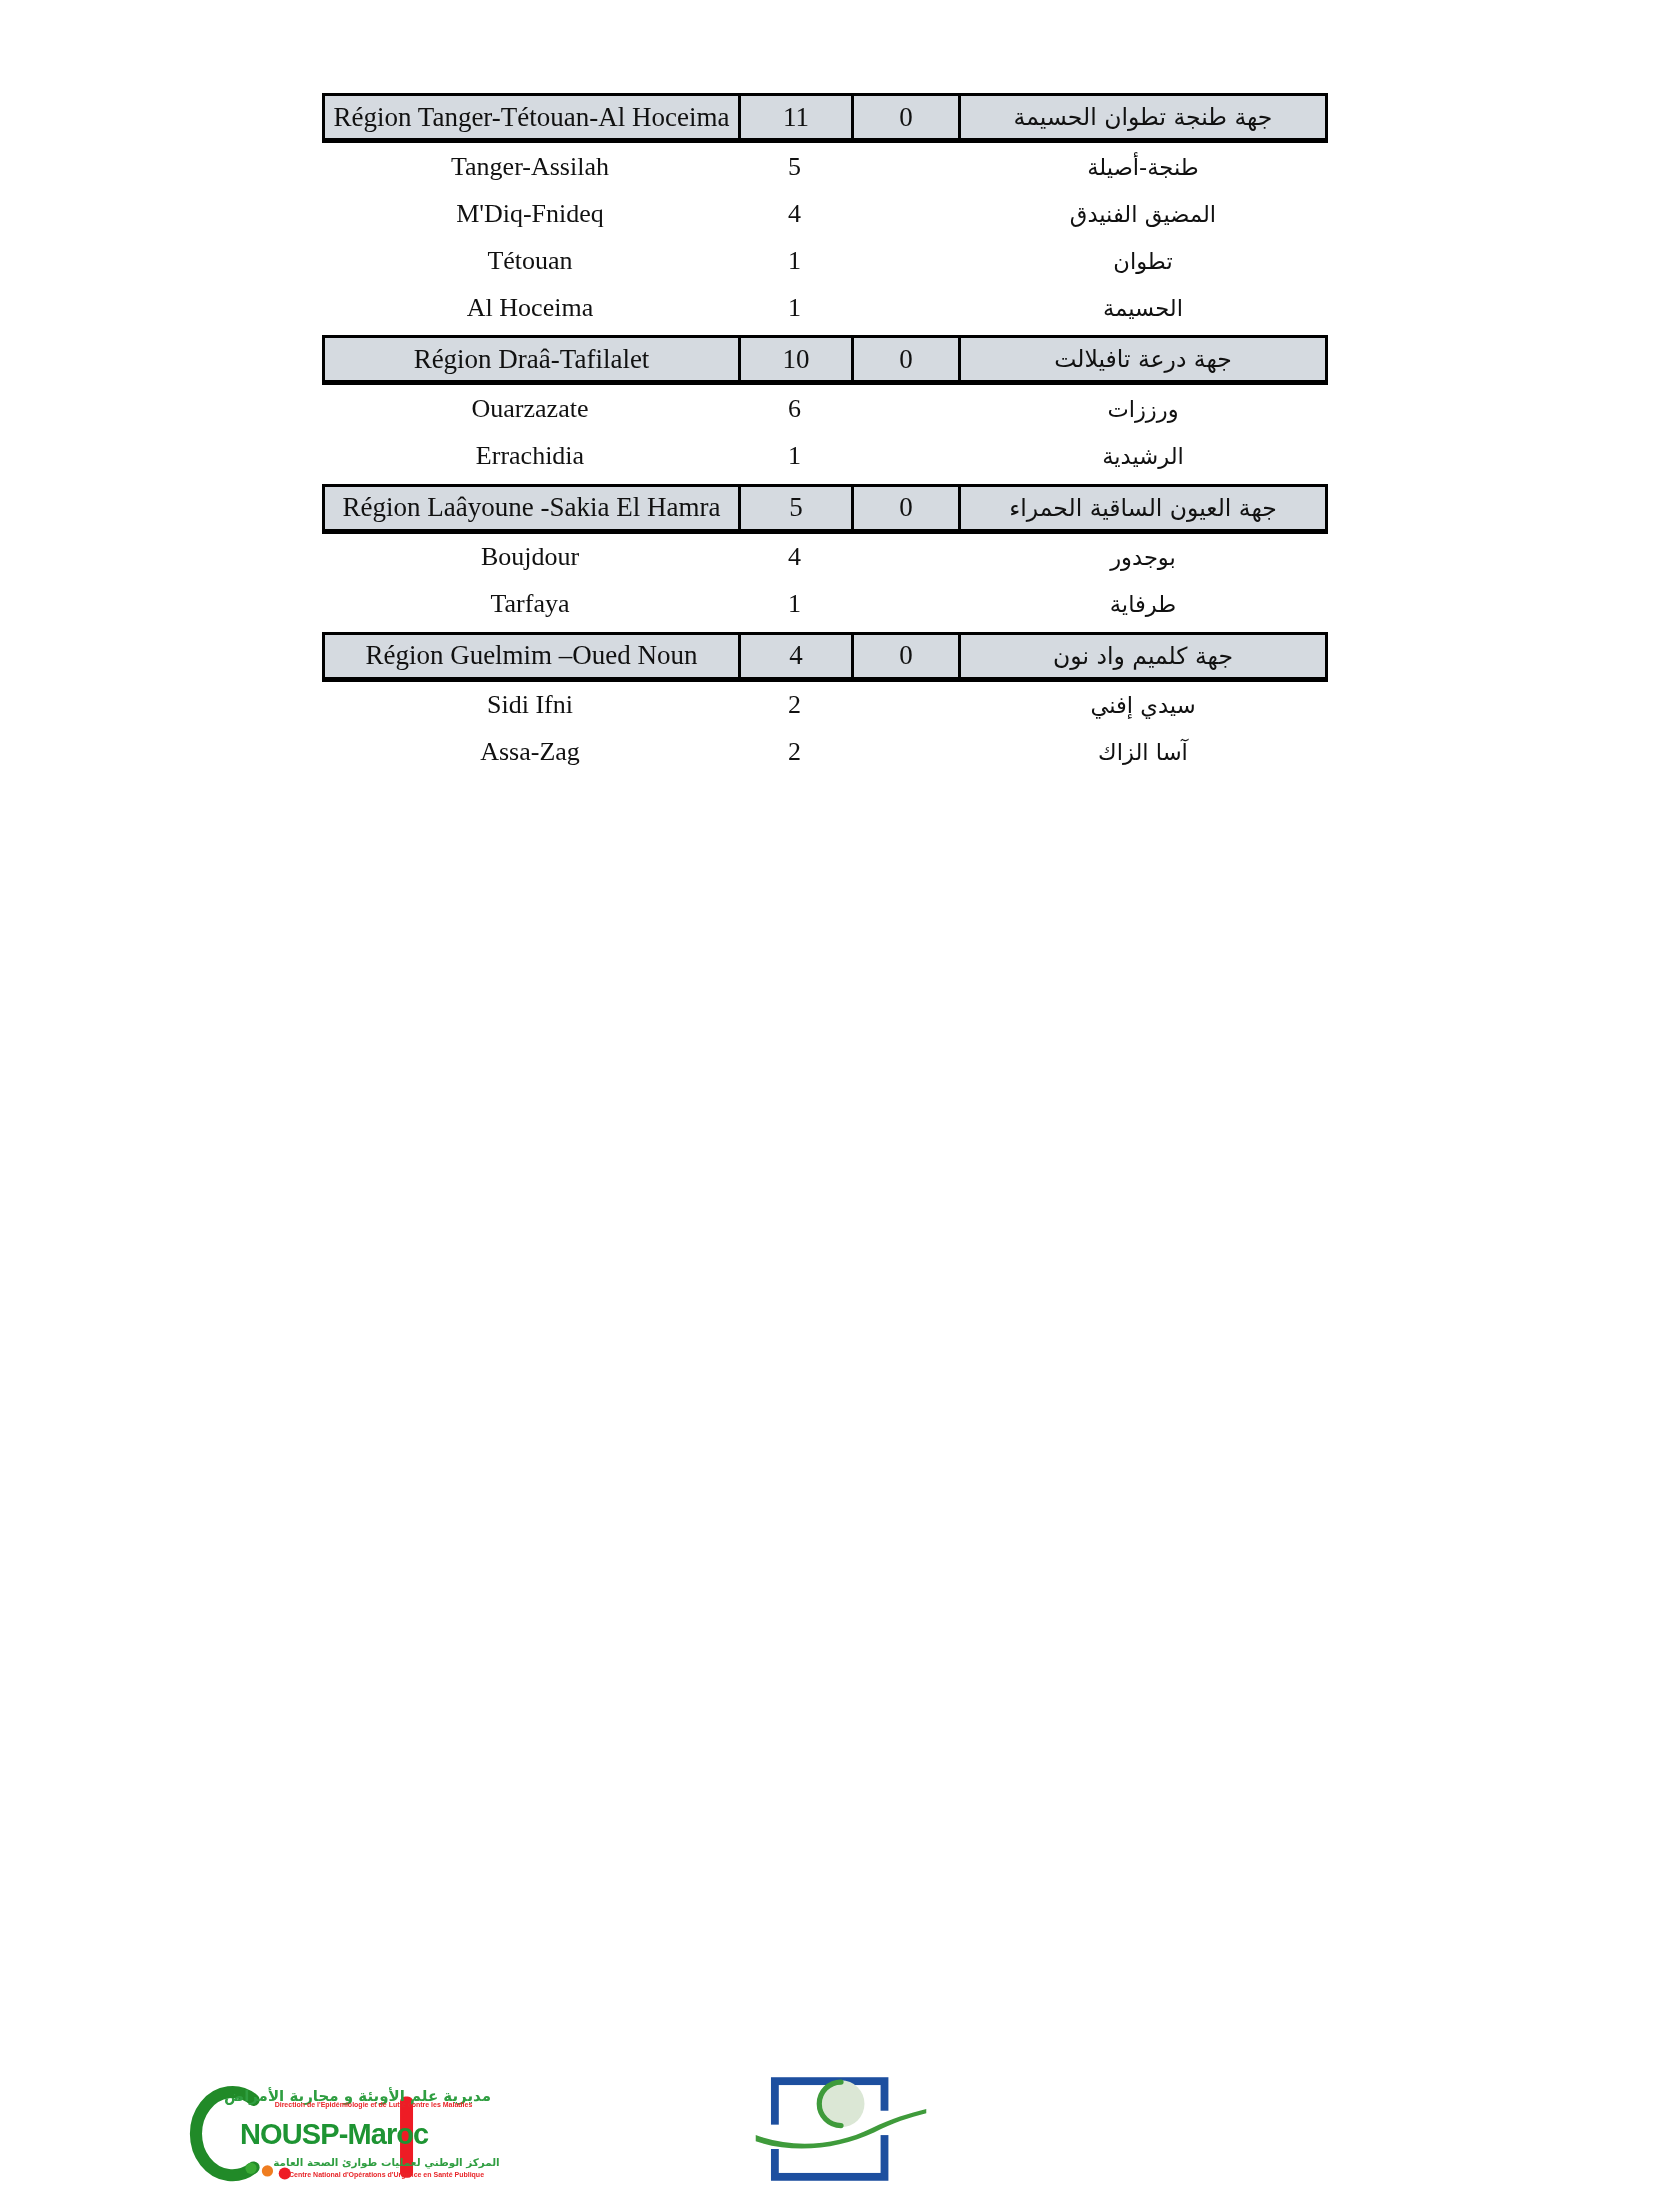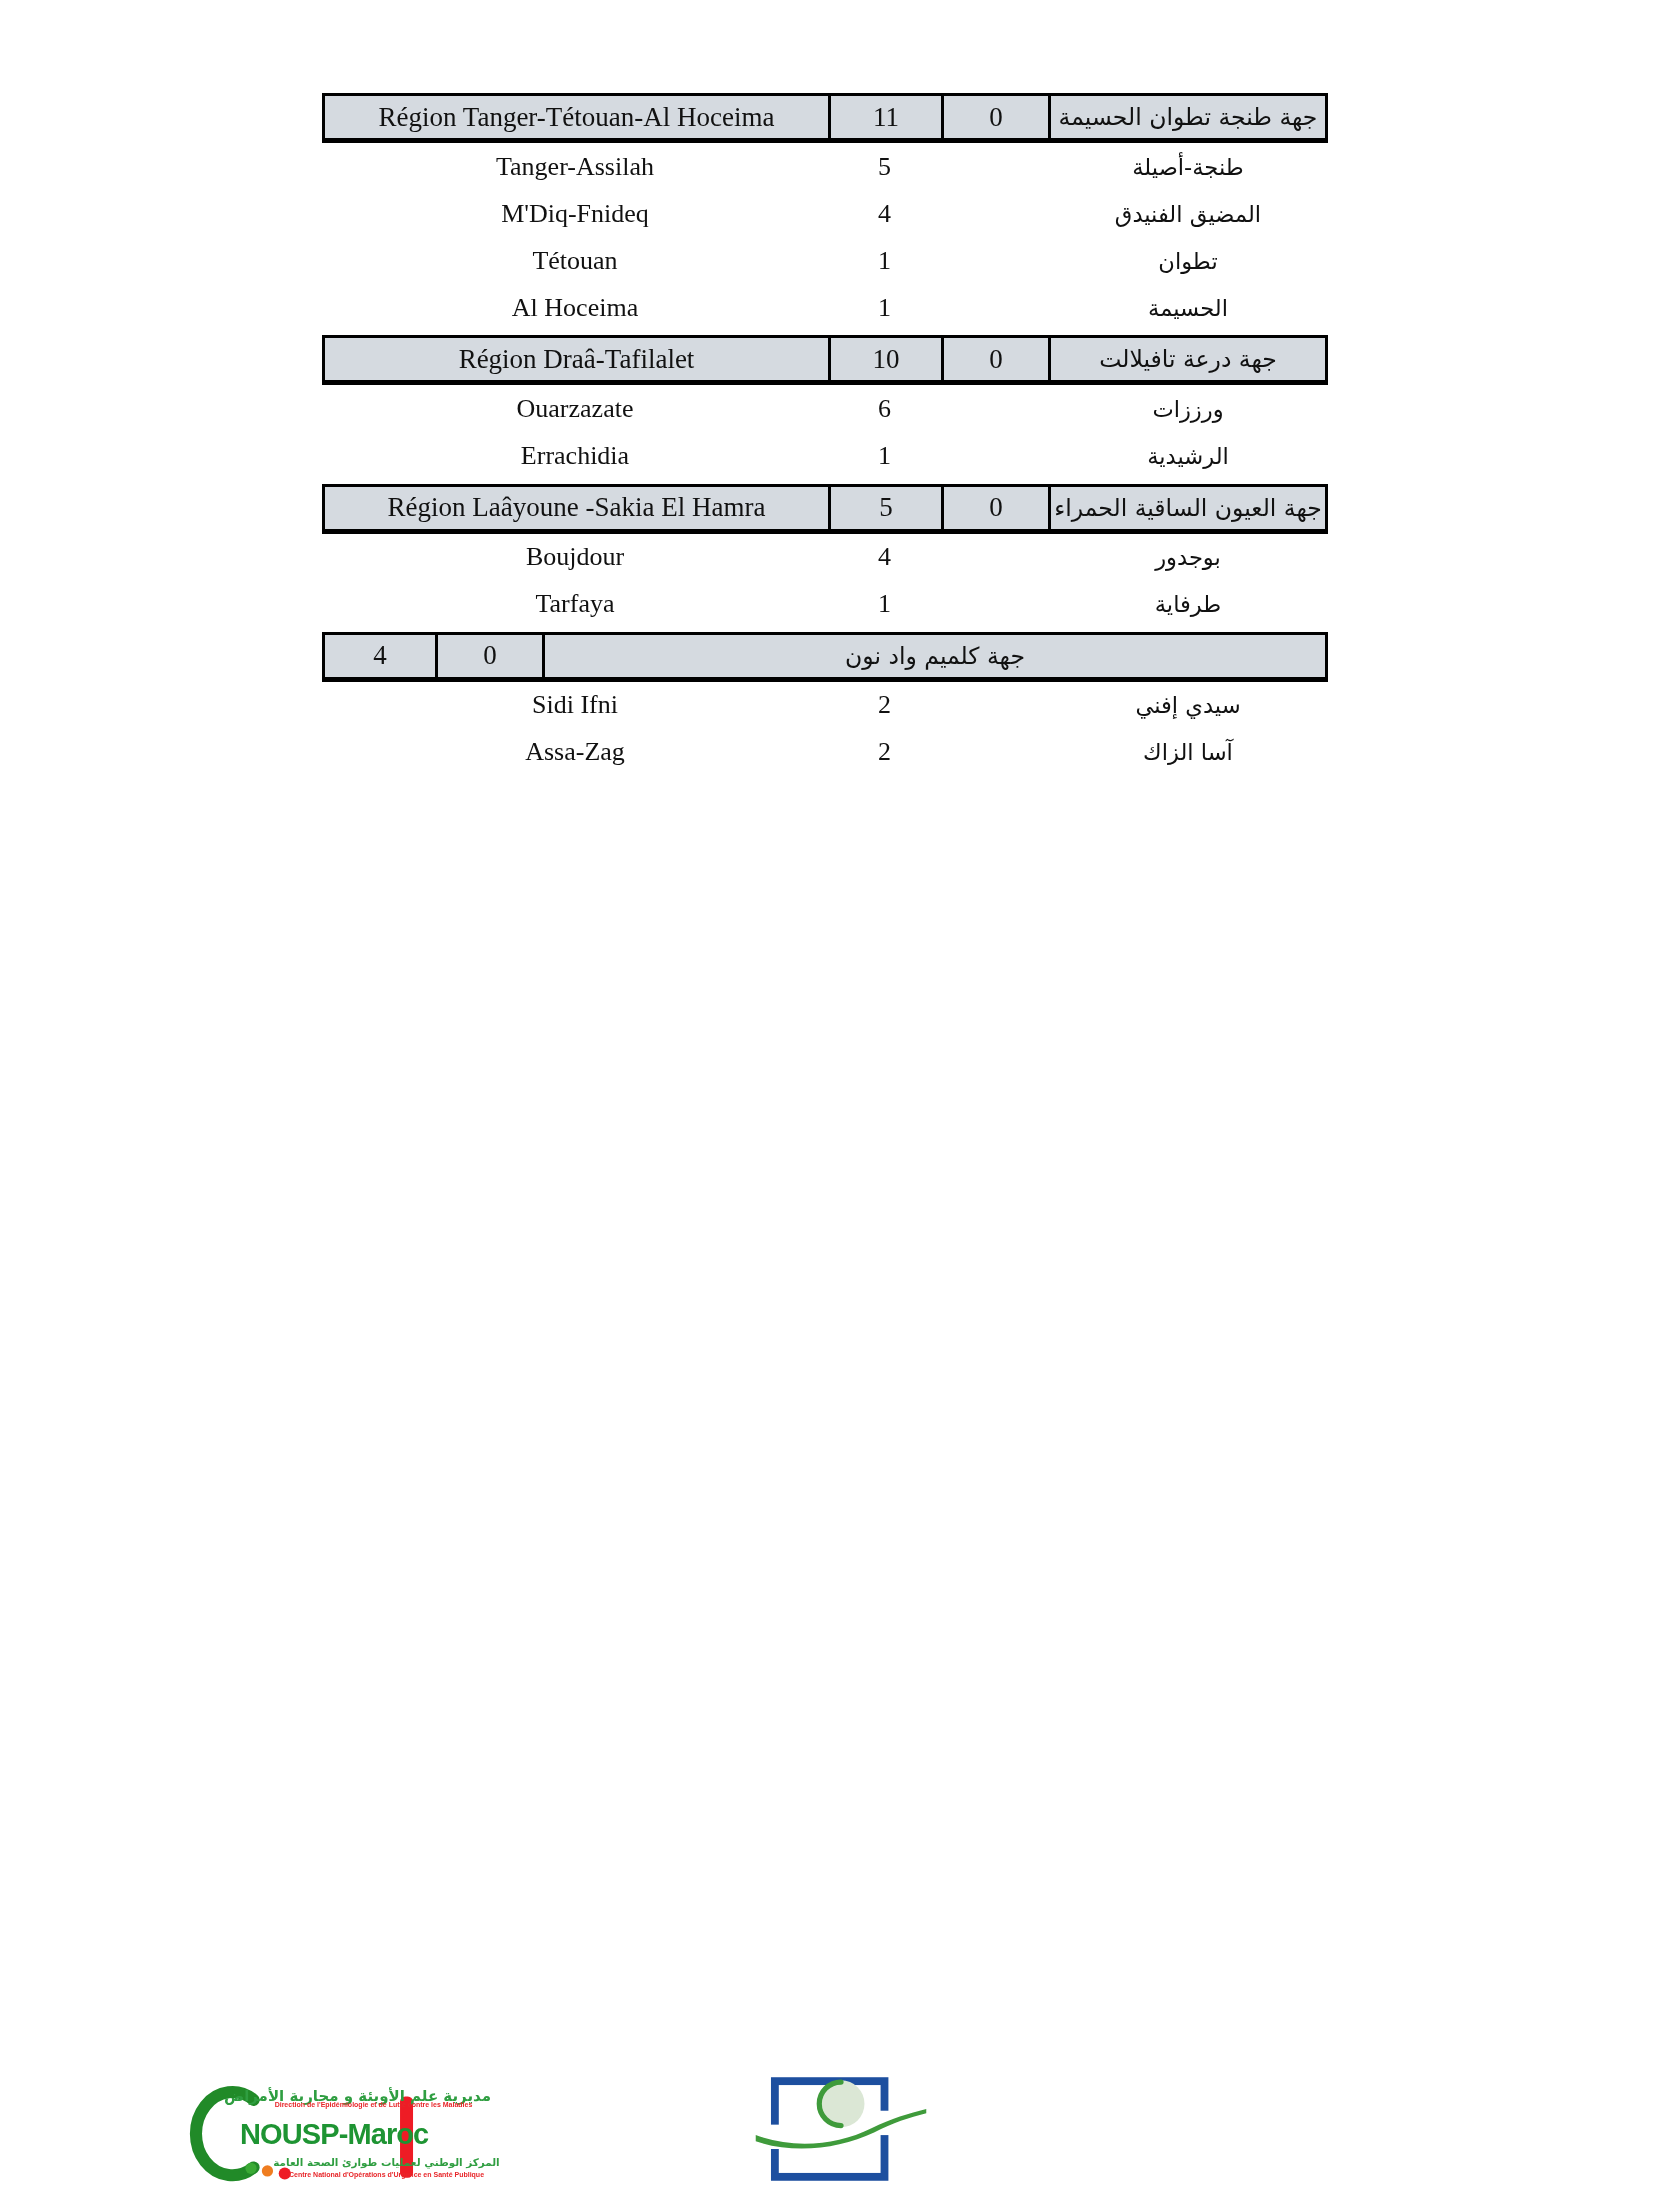--- a/index.html
+++ b/index.html
@@ -17,21 +17,21 @@
     border:3.5px solid #000;
     border-bottom-width:5.2px;
     height:50px;
   }
   .header-row + .header-row, .data-row + .header-row { margin-top:4.3px; }
   .cell { display:flex; align-items:center; justify-content:center; text-align:center; }
   .header-row .cell { border-right:3.5px solid #000; font-size:27px; }
   .header-row .cell:last-child { border-right:none; }
   .data-row { height:47px; }
   .data-row .cell { font-size:26px; }
-  .c1 { width:506px; }
+  .c1 { width:416px; }
   .c2 { width:113px; }
   .c3 { width:107px; }
   .c4 { flex:1; }
   .ar { font-family:"DejaVu Sans","Liberation Serif",sans-serif; font-size:22.6px !important; direction:rtl; }
   .header-row .ar { font-size:23.5px !important; }
 
   
   .logo { position:absolute; }
   .nousp { left:178px; top:2073px; width:295px; height:130px; font-family:"Liberation Sans",sans-serif; }
   .nousp .tline { position:absolute; white-space:nowrap; text-align:center; width:100%; }
@@ -121,20 +121,21 @@
       <div class="cell c4 ar">بوجدور</div>
     </div>
     <div class="trow data-row">
       <div class="cell c1">Tarfaya</div>
       <div class="cell c2">1</div>
       <div class="cell c3"></div>
       <div class="cell c4 ar">طرفاية</div>
     </div>
 
     <div class="trow header-row">
+      <div class="cell c1">Région Guelmim –Oued Noun</div>
       <div class="cell c2">4</div>
       <div class="cell c3">0</div>
       <div class="cell c4 ar">جهة كلميم واد نون</div>
     </div>
     <div class="trow data-row">
       <div class="cell c1">Sidi Ifni</div>
       <div class="cell c2">2</div>
       <div class="cell c3"></div>
       <div class="cell c4 ar">سيدي إفني</div>
     </div>

